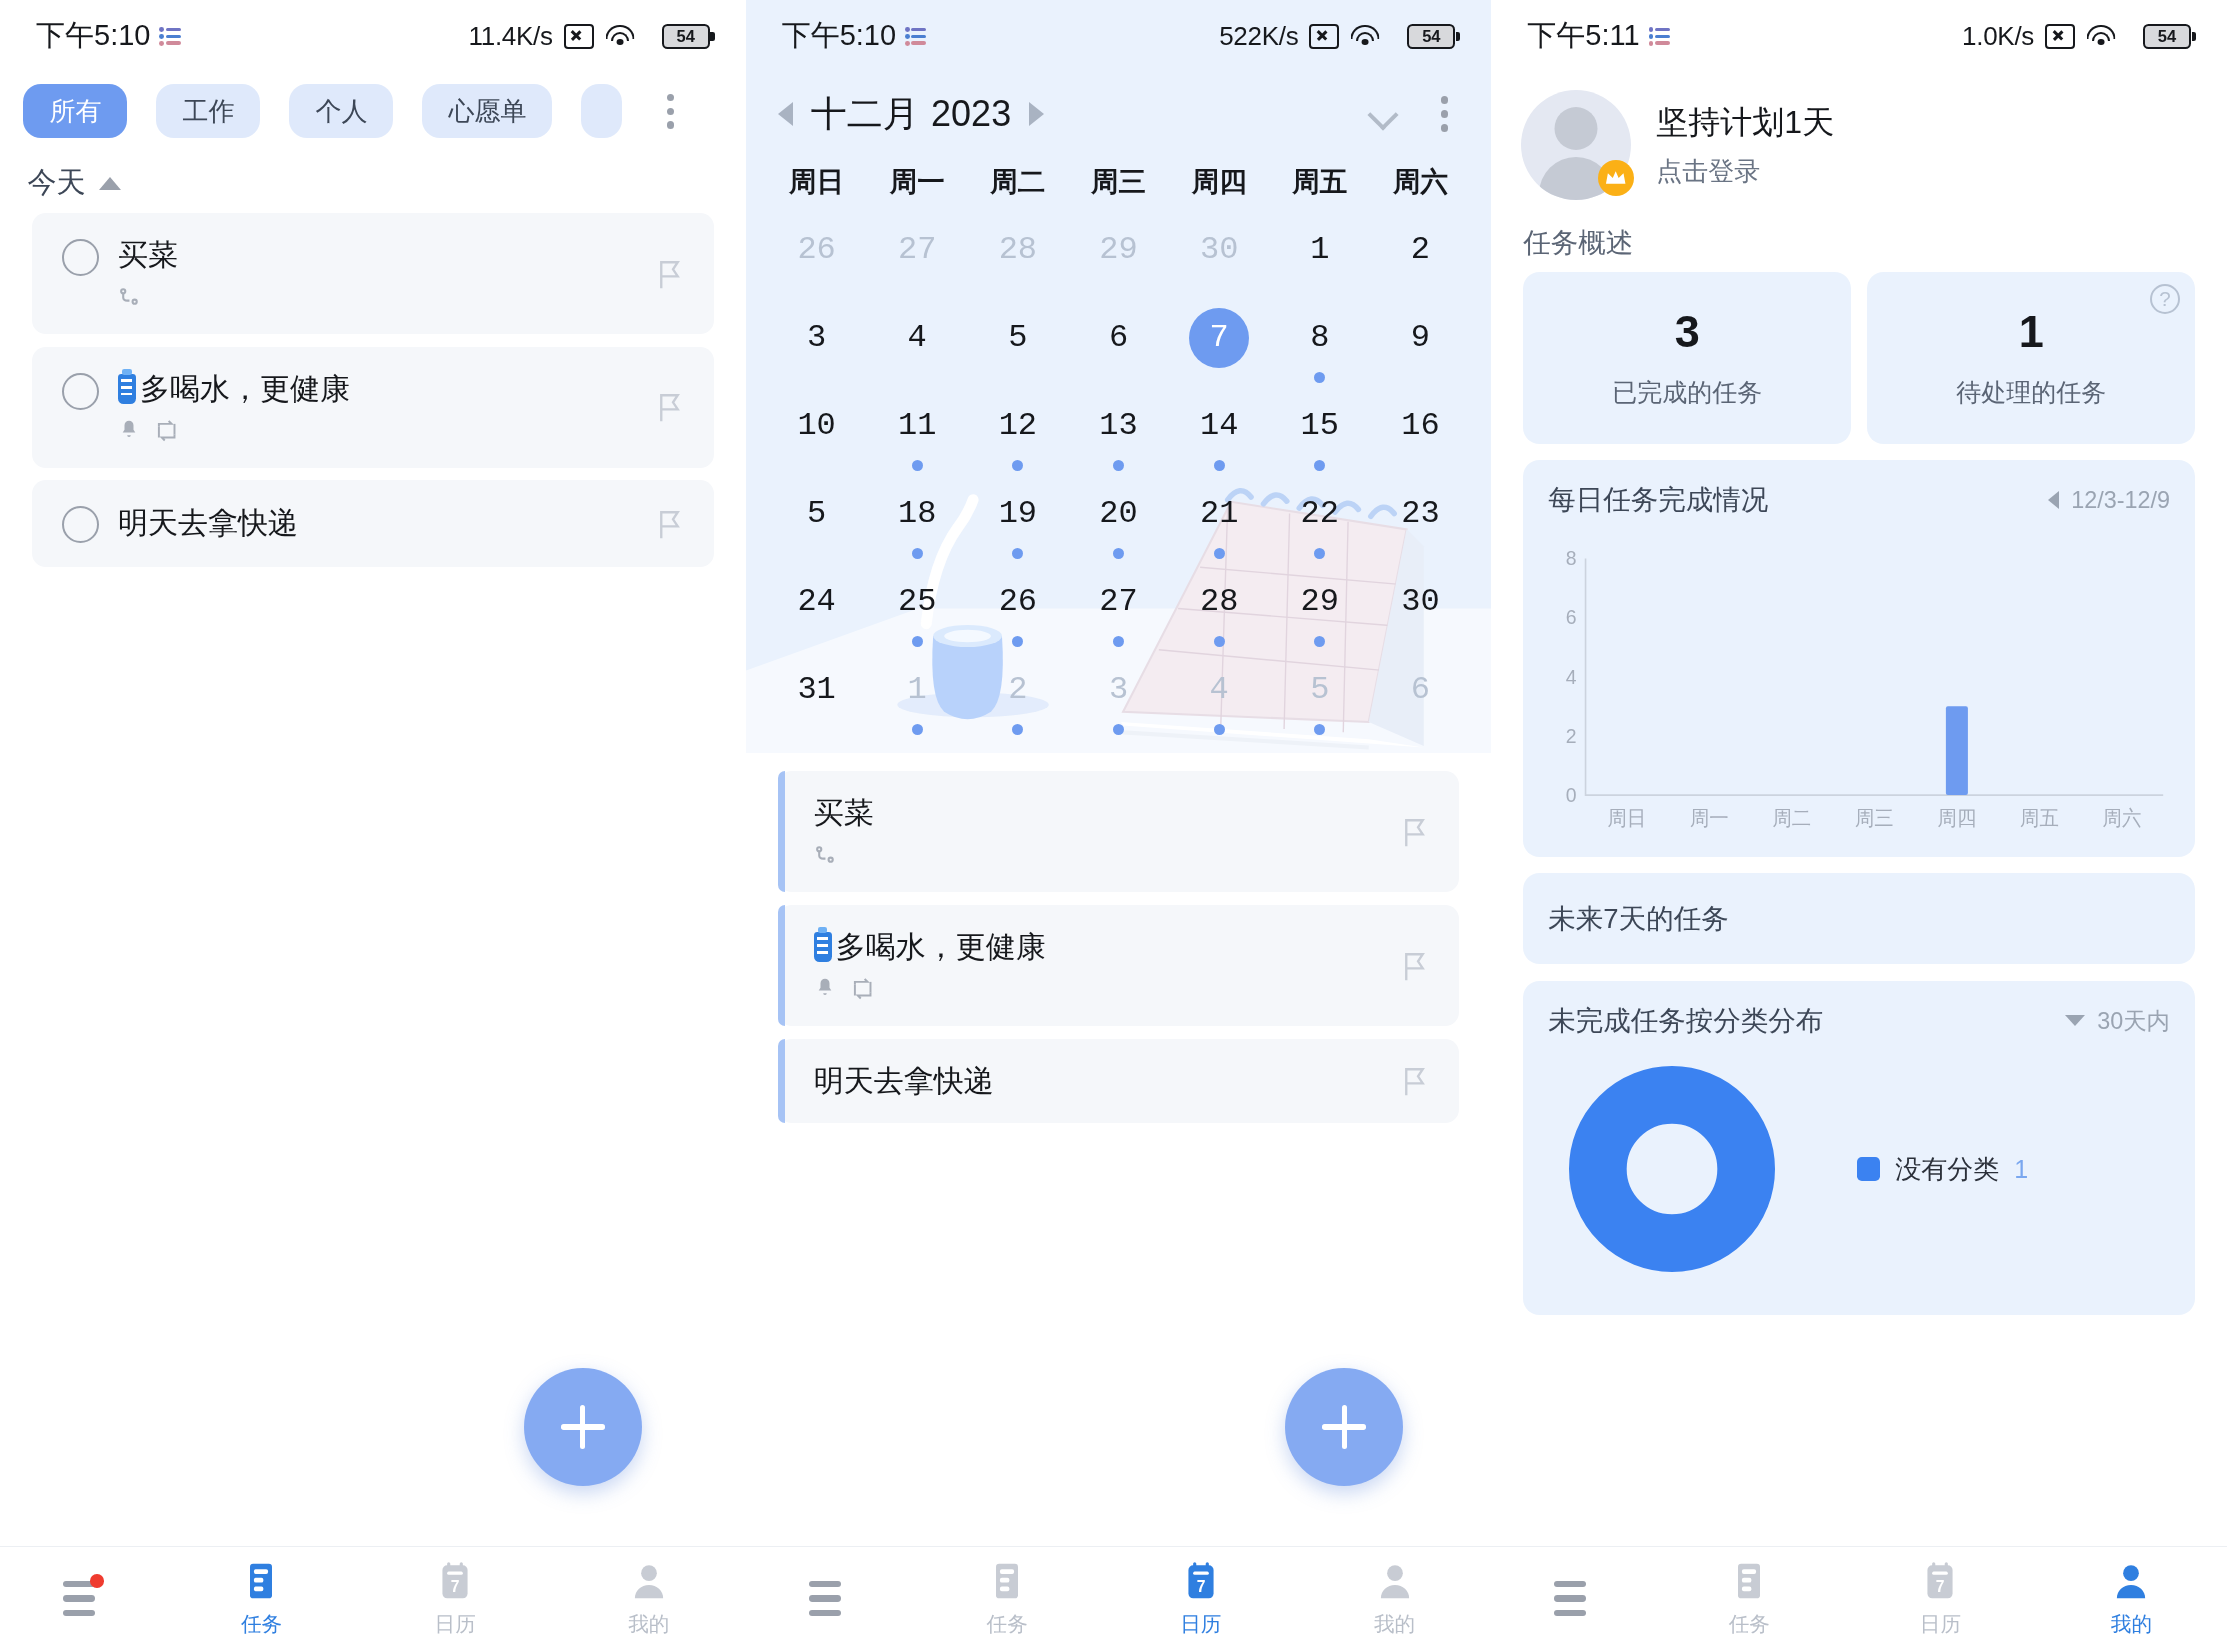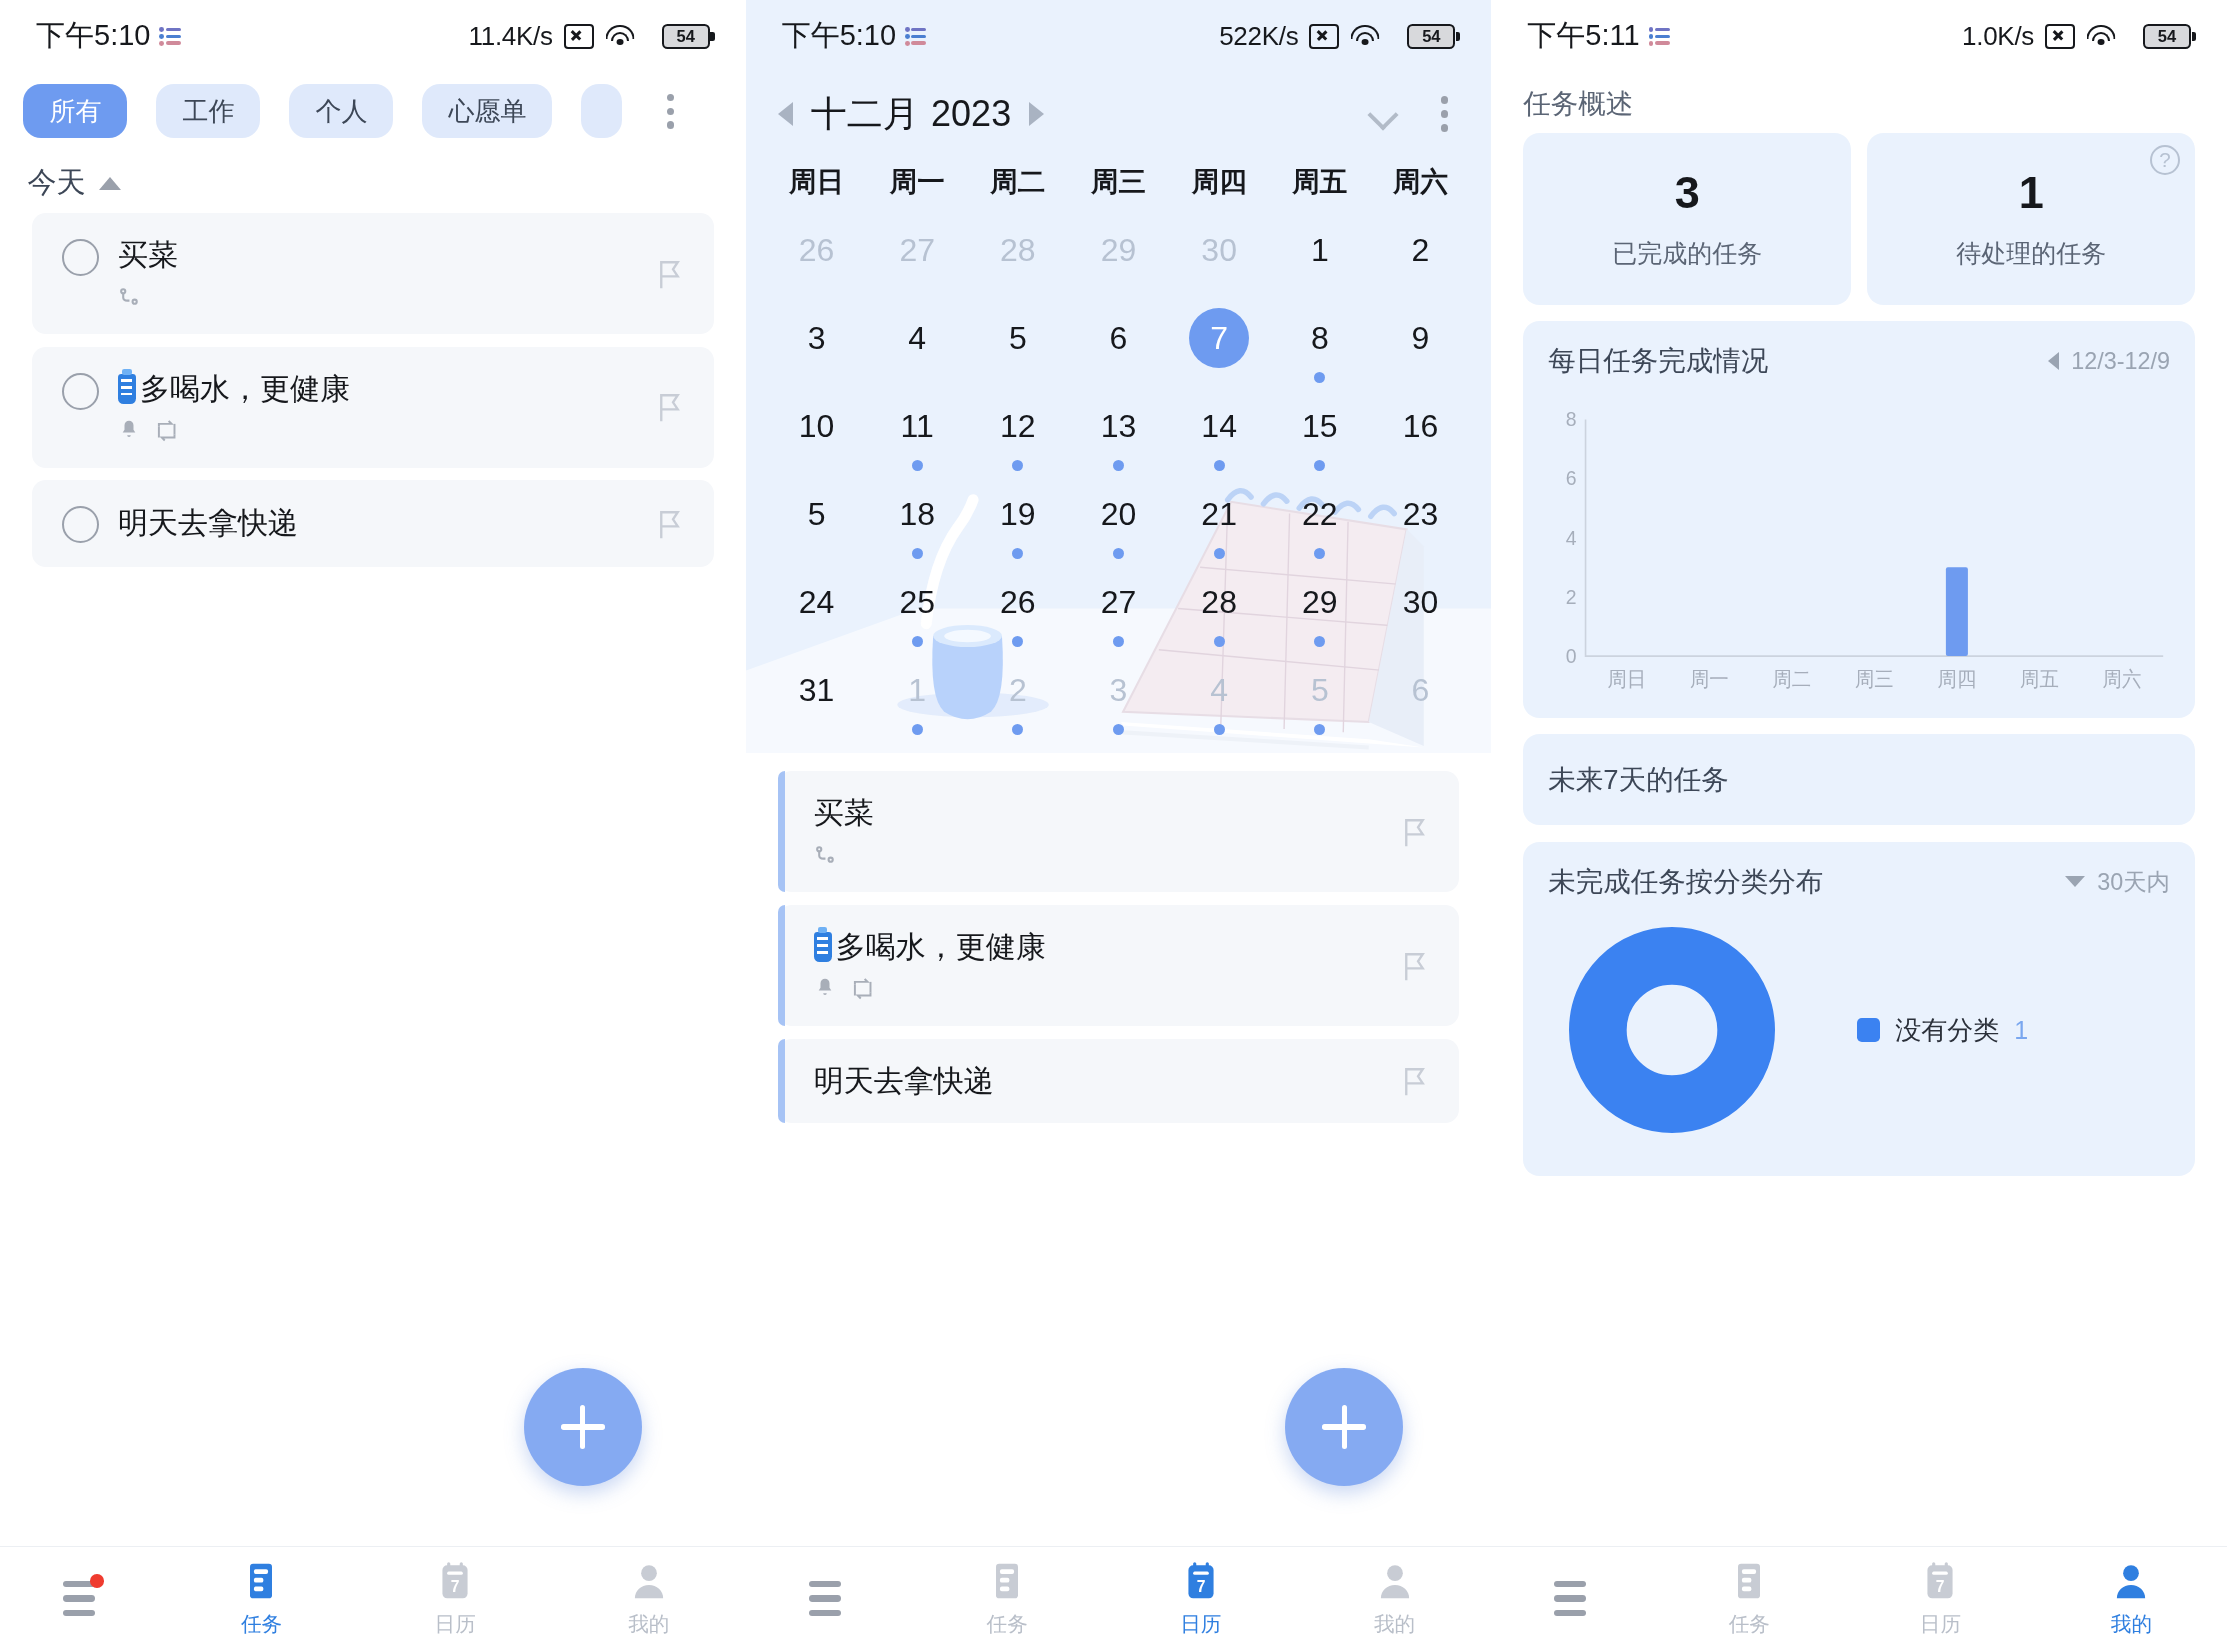--- a/index.html
+++ b/index.html
@@ -129,21 +129,21 @@
   .arrow-r { width:0;height:0;border-top:12.4px solid transparent;border-bottom:12.4px solid transparent;
              border-left:15px solid #a9b3c2; margin-left: 18px;}
   .cal-title { font-size: 36px; color: #16181c; display:flex; align-items:baseline; gap: 12.4px; }
   .cal-head-spacer { flex: 1; }
   .chev-down { width: 27.5px; height: 27.5px; position:relative; margin-right: 27.5px; }
   .chev-down::before { content:""; position:absolute; left:2.1px; top:4.1px; width:18px; height:18px;
         border-right:4.8px solid #b2bbc8; border-bottom:4.8px solid #b2bbc8; transform: rotate(45deg);}
   .weekhead { display:grid; grid-template-columns: repeat(7,1fr); padding: 16.5px 20.6px 11px 20.6px;
               position:relative; z-index:2; }
   .weekhead div { text-align:center; font-size: 27.5px; color:#16181c; font-weight:700; }
-  .calgrid { display:grid; grid-template-columns: repeat(7,1fr); padding: 0 20.6px; position:relative; z-index:2;}
+  .calgrid { display:grid; grid-template-columns: repeat(7,1fr); padding: 0 20.6px; position:relative; z-index:2;font-family:Liberation Mono, monospace;}
   .cell { height: 88px; display:flex; flex-direction:column; align-items:center; justify-content:flex-start;
           padding-top: 8.2px; position:relative; }
   .cellnum { font-size: 32px; color:#16181c; width: 60px; height: 60px; line-height: 60px;
              text-align:center; border-radius:50%; }
   .cell.muted .cellnum { color:#b7c2d2; }
   .cell.today .cellnum { background:#6e9bf0; color:#ffffff; }
   .dot { width: 11px; height: 11px; border-radius:50%; background:#6e9bf0; margin-top: 4.1px; }
 
   .panel-2 .task-card { background:#f5f7fa; }
 
@@ -724,20 +724,37 @@
         <span class="simx"></span>
         <span class="wifi">
             <span class="w1"></span>
             <span class="w2"></span>
             <span class="w3"></span>
           </span>
         <span class="battery">54</span>
       </div>
     </div>
 
+    <div class="profile-head">
+      <div class="avatar">
+        <div class="clip">
+            <div class="head"></div>
+            <div class="body"></div>
+          </div>
+        <div class="crown">
+          <svg viewBox="0 0 24 18" fill="#ffffff">
+              <path d="M2 15 L4 4 L9 9 L12 2 L15 9 L20 4 L22 15 Z"></path>
+            </svg>
+        </div>
+      </div>
+      <div>
+        <div class="prof-name">坚持计划1天</div>
+        <div class="prof-sub">点击登录</div>
+      </div>
+    </div>
 
     <div class="p3-sectitle">任务概述</div>
 
     <div class="stat-row">
       <div class="stat-card">
         <div class="stat-num">3</div>
         <div class="stat-lab">已完成的任务</div>
       </div>
       <div class="stat-card">
         <div class="qmark">?</div>

